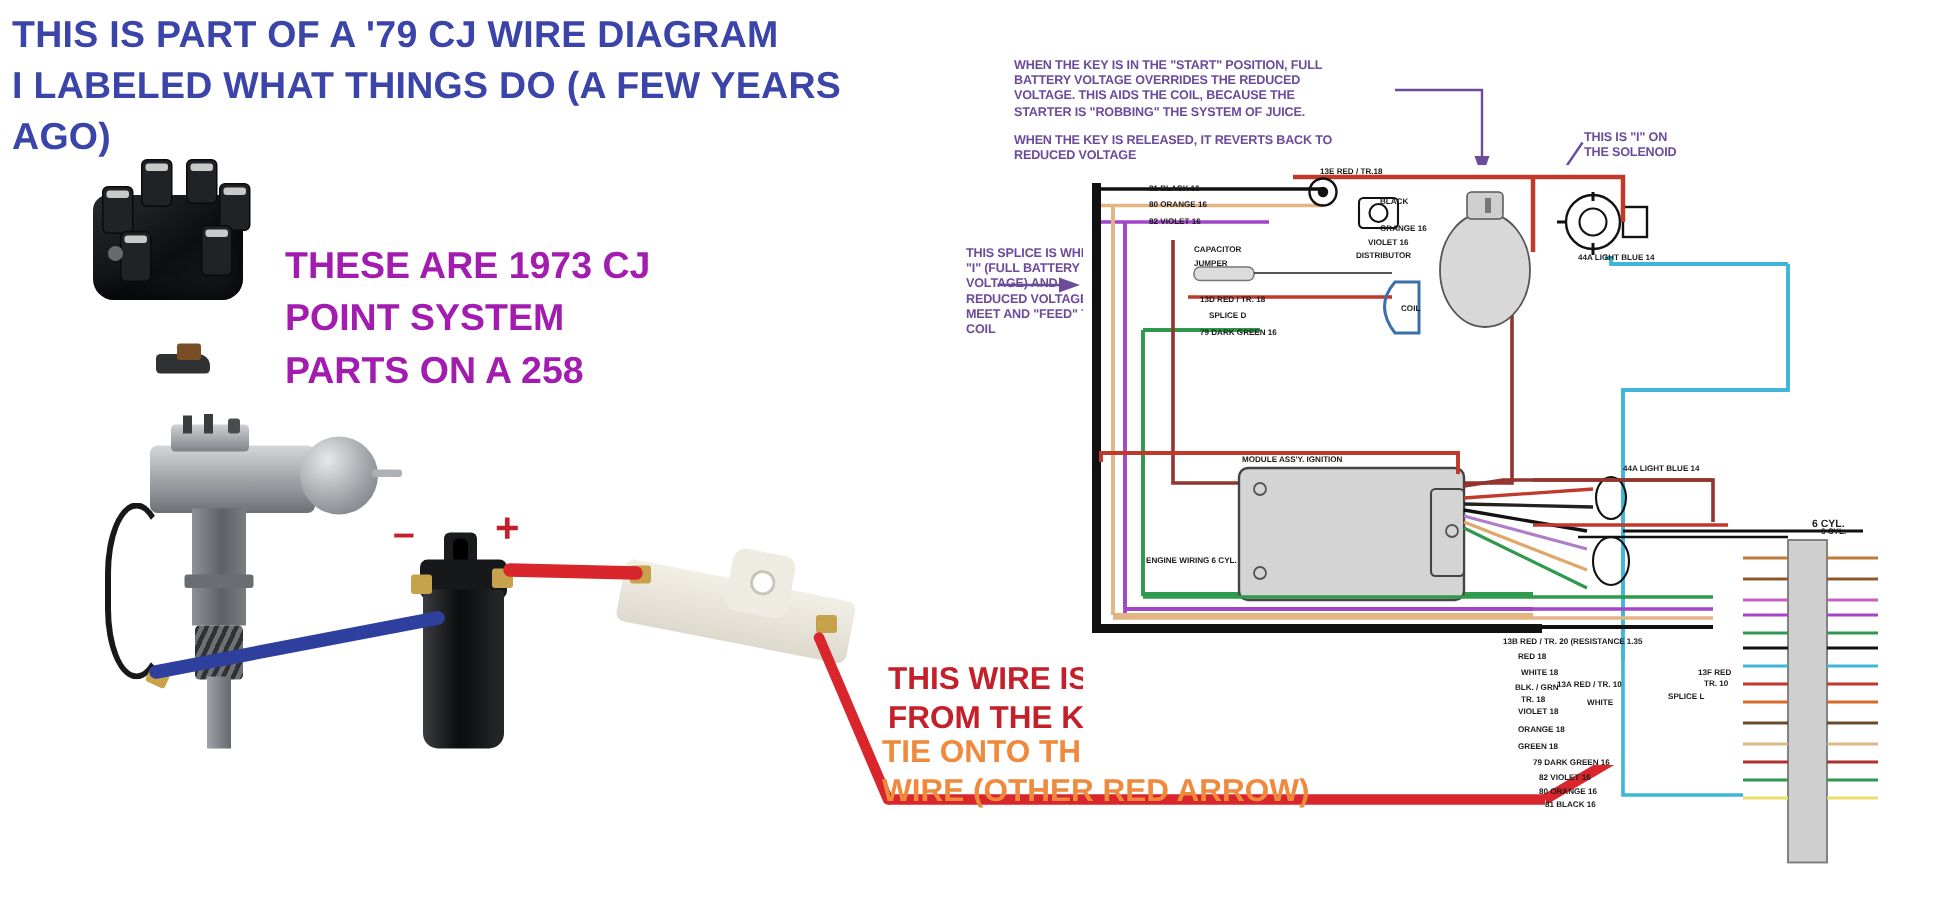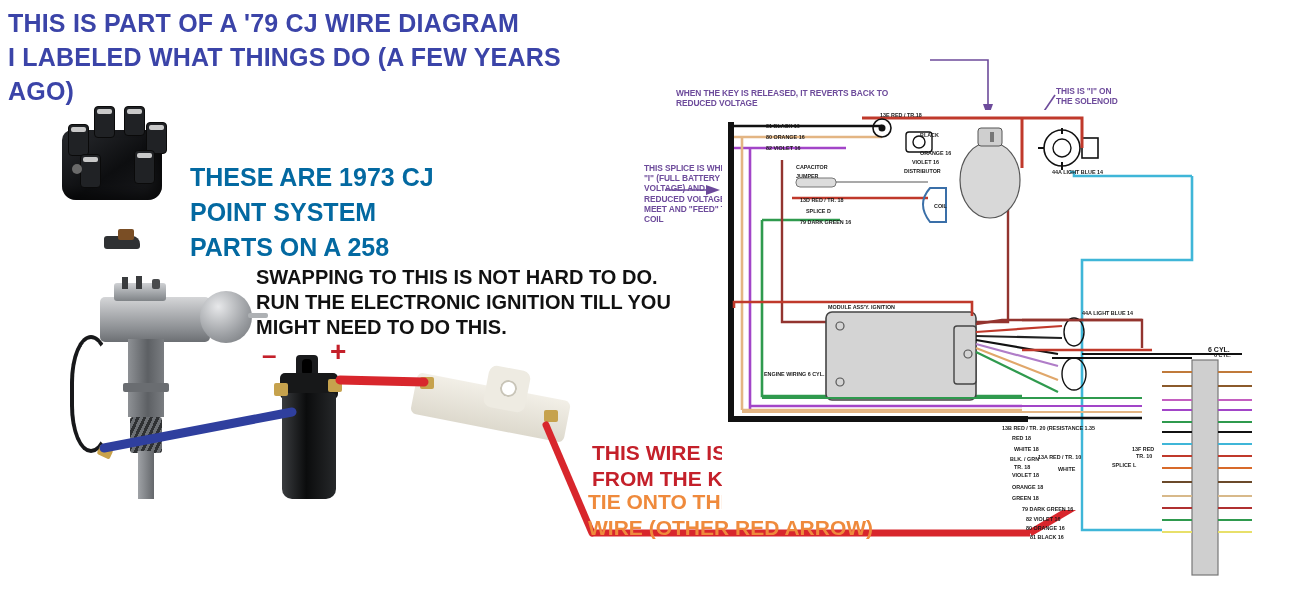--- a/index.html
+++ b/index.html
@@ -3,21 +3,21 @@
 <meta charset="utf-8">
 <style>
   html,body{margin:0;padding:0;background:#ffffff;}
   body{width:1291px;height:608px;position:relative;overflow:hidden;
        font-family:"Liberation Sans",sans-serif;background:#fff;}
   .stage{position:absolute;left:0;top:0;width:1291px;height:608px;background:#fff;padding-left:10px;}
   .abs{position:absolute;}
   
   .title-blue{color:#3b44a8;font-size:25px;line-height:34px;font-weight:600;
               letter-spacing:.2px;white-space:pre-line;font-family:"Liberation Sans",sans-serif;}
-  .orange-big{color:#0369a1;font-size:25px;line-height:35px;font-weight:700;
+  .orange-big{color:#a21caf;font-size:25px;line-height:35px;font-weight:700;
               white-space:pre-line;}
   .black-mid{color:#111;font-size:20px;line-height:25px;font-weight:700;white-space:pre-line;}
   .red-big{color:#c4202a;font-size:21px;line-height:26px;font-weight:700;white-space:pre-line;}
   .orange-mid{color:#ef8a3c;font-size:21px;line-height:26px;font-weight:700;white-space:pre-line;}
   .green-big{color:#2bab52;font-size:21px;line-height:28px;font-weight:600;white-space:pre-line;}
   
   .ann{color:#6d4b9b;font-size:8.4px;line-height:10.2px;font-weight:700;white-space:pre-line;
        font-family:"Liberation Sans",sans-serif;letter-spacing:-0.1px;}
   .ann-box{border:1px solid #6d4b9b;padding:0 1px;display:inline-block;}
   
@@ -96,23 +96,20 @@
          background:repeating-linear-gradient(115deg,#2f3133 0 3px,#6d7074 3px 6px);border-radius:3px;"></div>
     <div class="abs" style="left:98px;top:176px;width:16px;height:48px;
          background:linear-gradient(90deg,#9fa2a6,#64676b);"></div>
 
     <div class="abs" style="left:30px;top:60px;width:34px;height:110px;border:4px solid #17181a;
          border-radius:50%/40%;border-right-color:transparent;"></div>
     <div class="abs" style="left:58px;top:172px;width:14px;height:10px;background:#c9a24a;
          transform:rotate(25deg);border-radius:2px;"></div>
   </div>
 
-  <div class="abs black-mid" style="left:256px;top:265px;width:470px;">SWAPPING TO THIS IS NOT HARD TO DO.
-RUN THE ELECTRONIC IGNITION TILL YOU
-MIGHT NEED TO DO THIS.</div>
 
   <div class="abs" style="left:270px;top:355px;width:90px;height:145px;">
     <div class="abs" style="left:26px;top:0px;width:22px;height:26px;background:#1a1b1d;border-radius:4px;"></div>
     <div class="abs" style="left:32px;top:4px;width:10px;height:16px;background:#000;border-radius:4px;"></div>
     <div class="abs" style="left:10px;top:18px;width:58px;height:26px;background:#171819;border-radius:5px;"></div>
     <div class="coil-body" style="left:12px;top:38px;width:54px;height:106px;
          background:linear-gradient(90deg,#3a3c3f 0%,#0b0c0d 45%,#26282a 100%);"></div>
 
     <div class="abs" style="left:4px;top:28px;width:14px;height:13px;background:#c6a24d;border-radius:2px;"></div>
     <div class="abs" style="left:58px;top:24px;width:14px;height:13px;background:#c6a24d;border-radius:2px;"></div>
@@ -142,20 +139,24 @@
     <line x1="913" y1="490" x2="1168" y2="435" stroke="#d8262c" stroke-width="7"></line>
     <polygon points="1186,431 1152,426 1160,448" fill="#d8262c"></polygon>
   </svg>
 
   <div class="abs red-big" style="left:592px;top:440px;width:300px;">THIS WIRE IS "ON"
 FROM THE KEY</div>
   <div class="abs orange-mid" style="left:588px;top:489px;width:420px;">TIE ONTO THIS WIRE. THIS IS THE SAME
 WIRE (OTHER RED ARROW)</div>
 
 
+  <div class="abs ann" style="left:676px;top:38px;width:300px;">WHEN THE KEY IS IN THE "START" POSITION, FULL
+BATTERY VOLTAGE OVERRIDES THE REDUCED
+VOLTAGE. THIS AIDS THE COIL, BECAUSE THE
+STARTER IS "ROBBING" THE SYSTEM OF JUICE.</div>
   <div class="abs ann" style="left:676px;top:88px;width:300px;">WHEN THE KEY IS RELEASED, IT REVERTS BACK TO
 REDUCED VOLTAGE</div>
   <div class="abs ann" style="left:644px;top:163px;width:120px;">THIS SPLICE IS WHERE
 "I" (FULL BATTERY
 VOLTAGE) AND
 REDUCED VOLTAGE
 MEET AND "FEED" THE
 COIL</div>
   <div class="abs ann" style="left:1056px;top:86px;width:110px;">THIS IS "I" ON
 THE SOLENOID</div>

